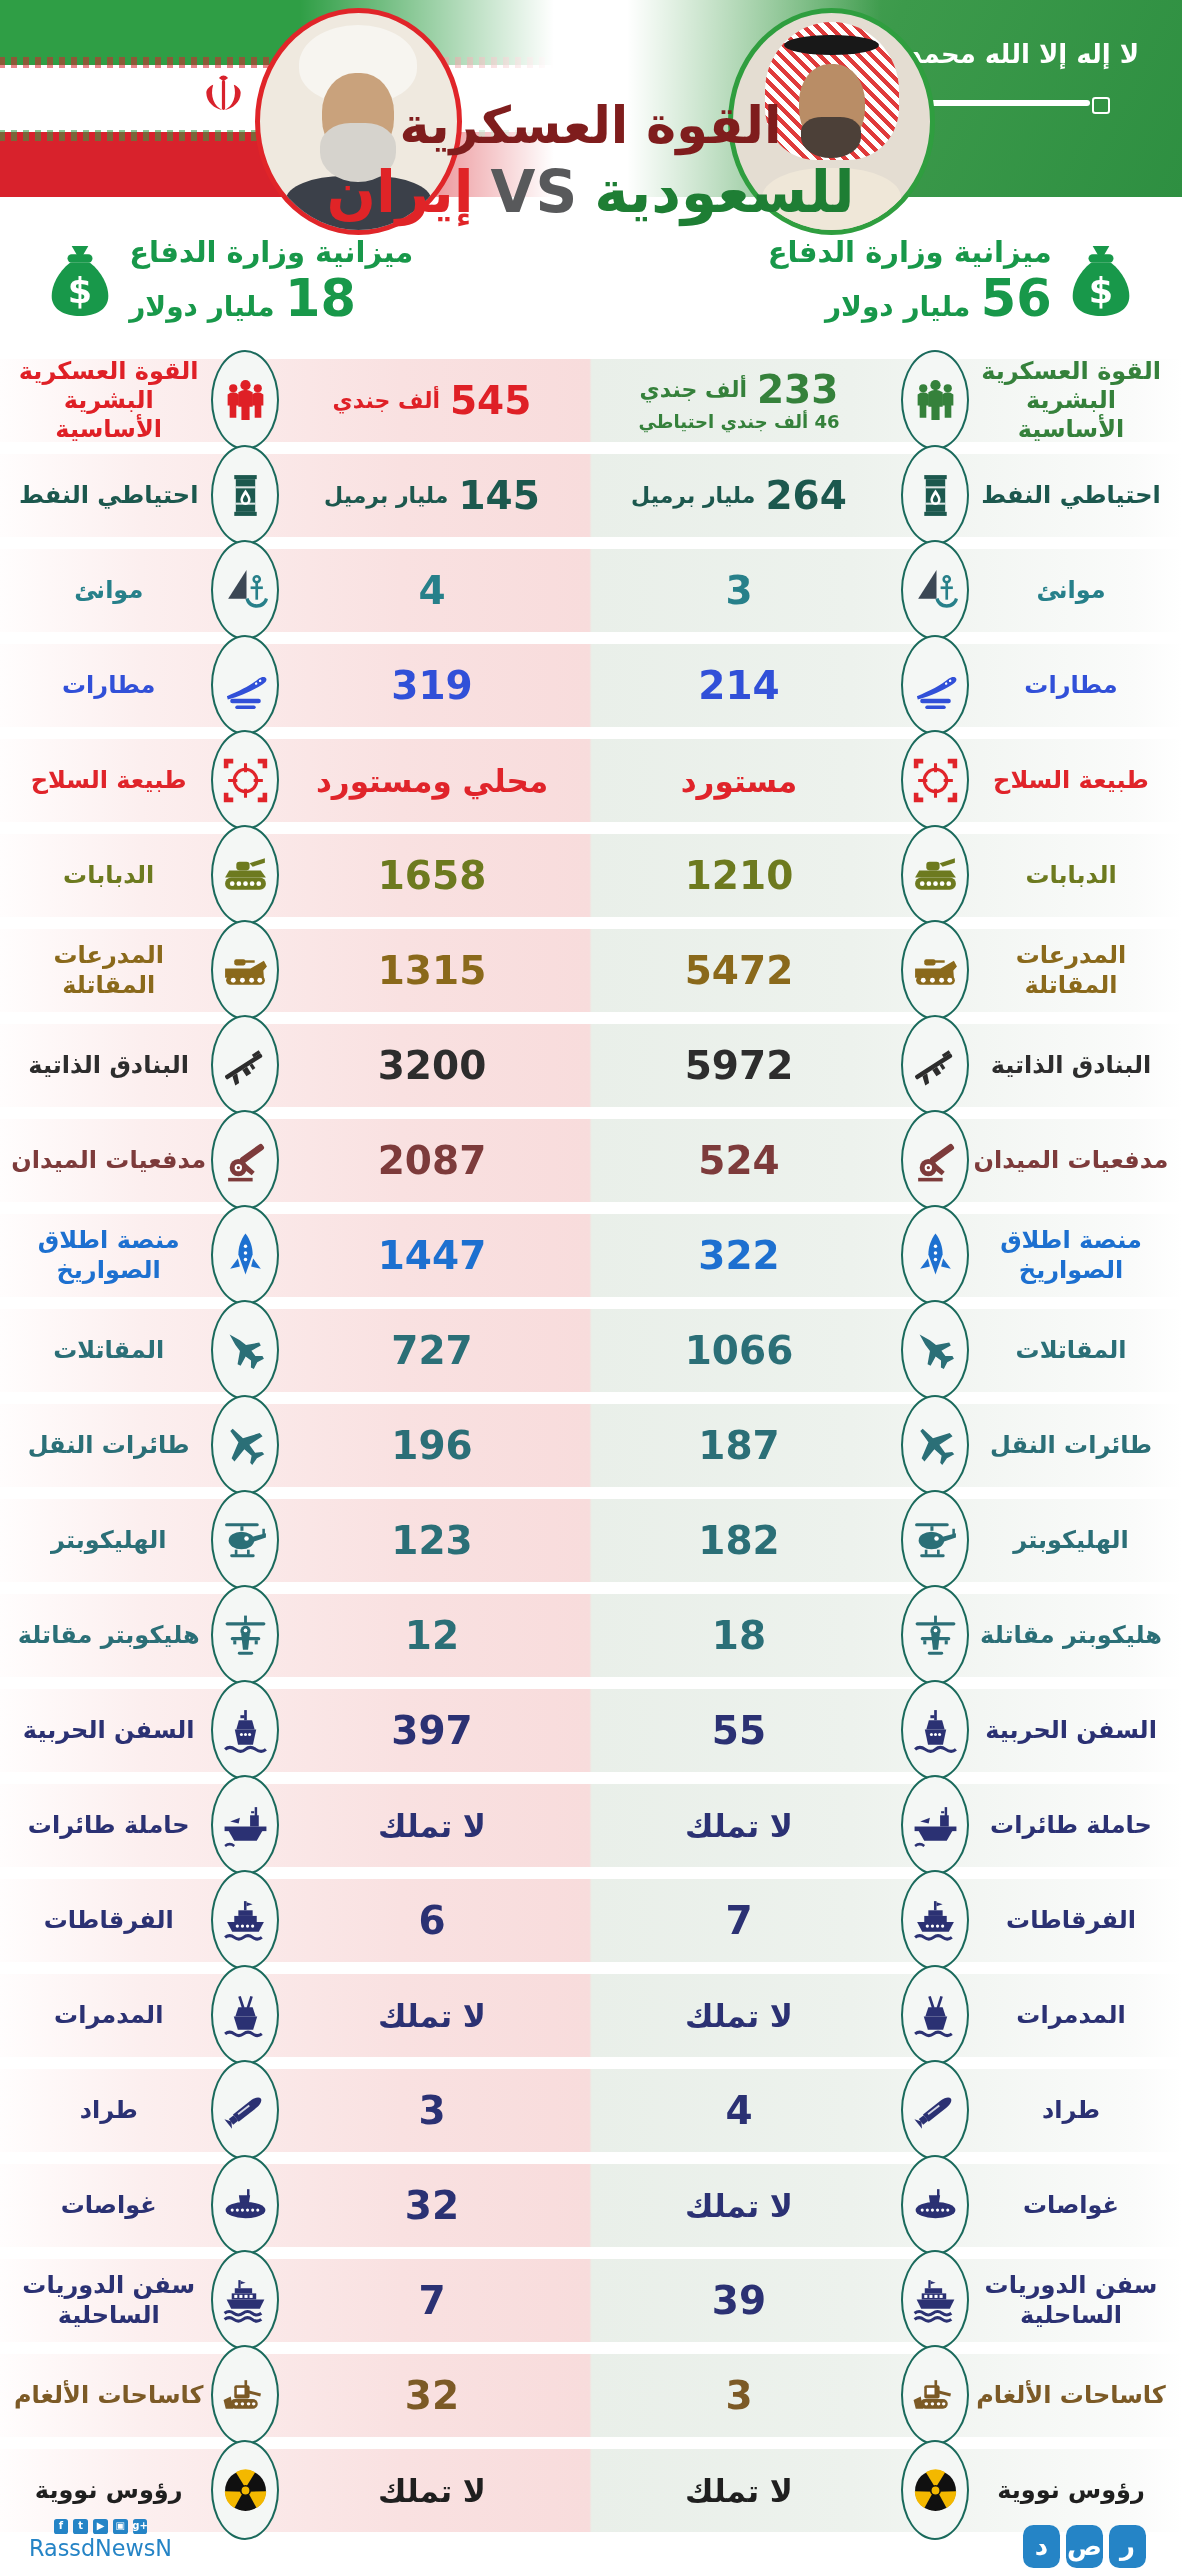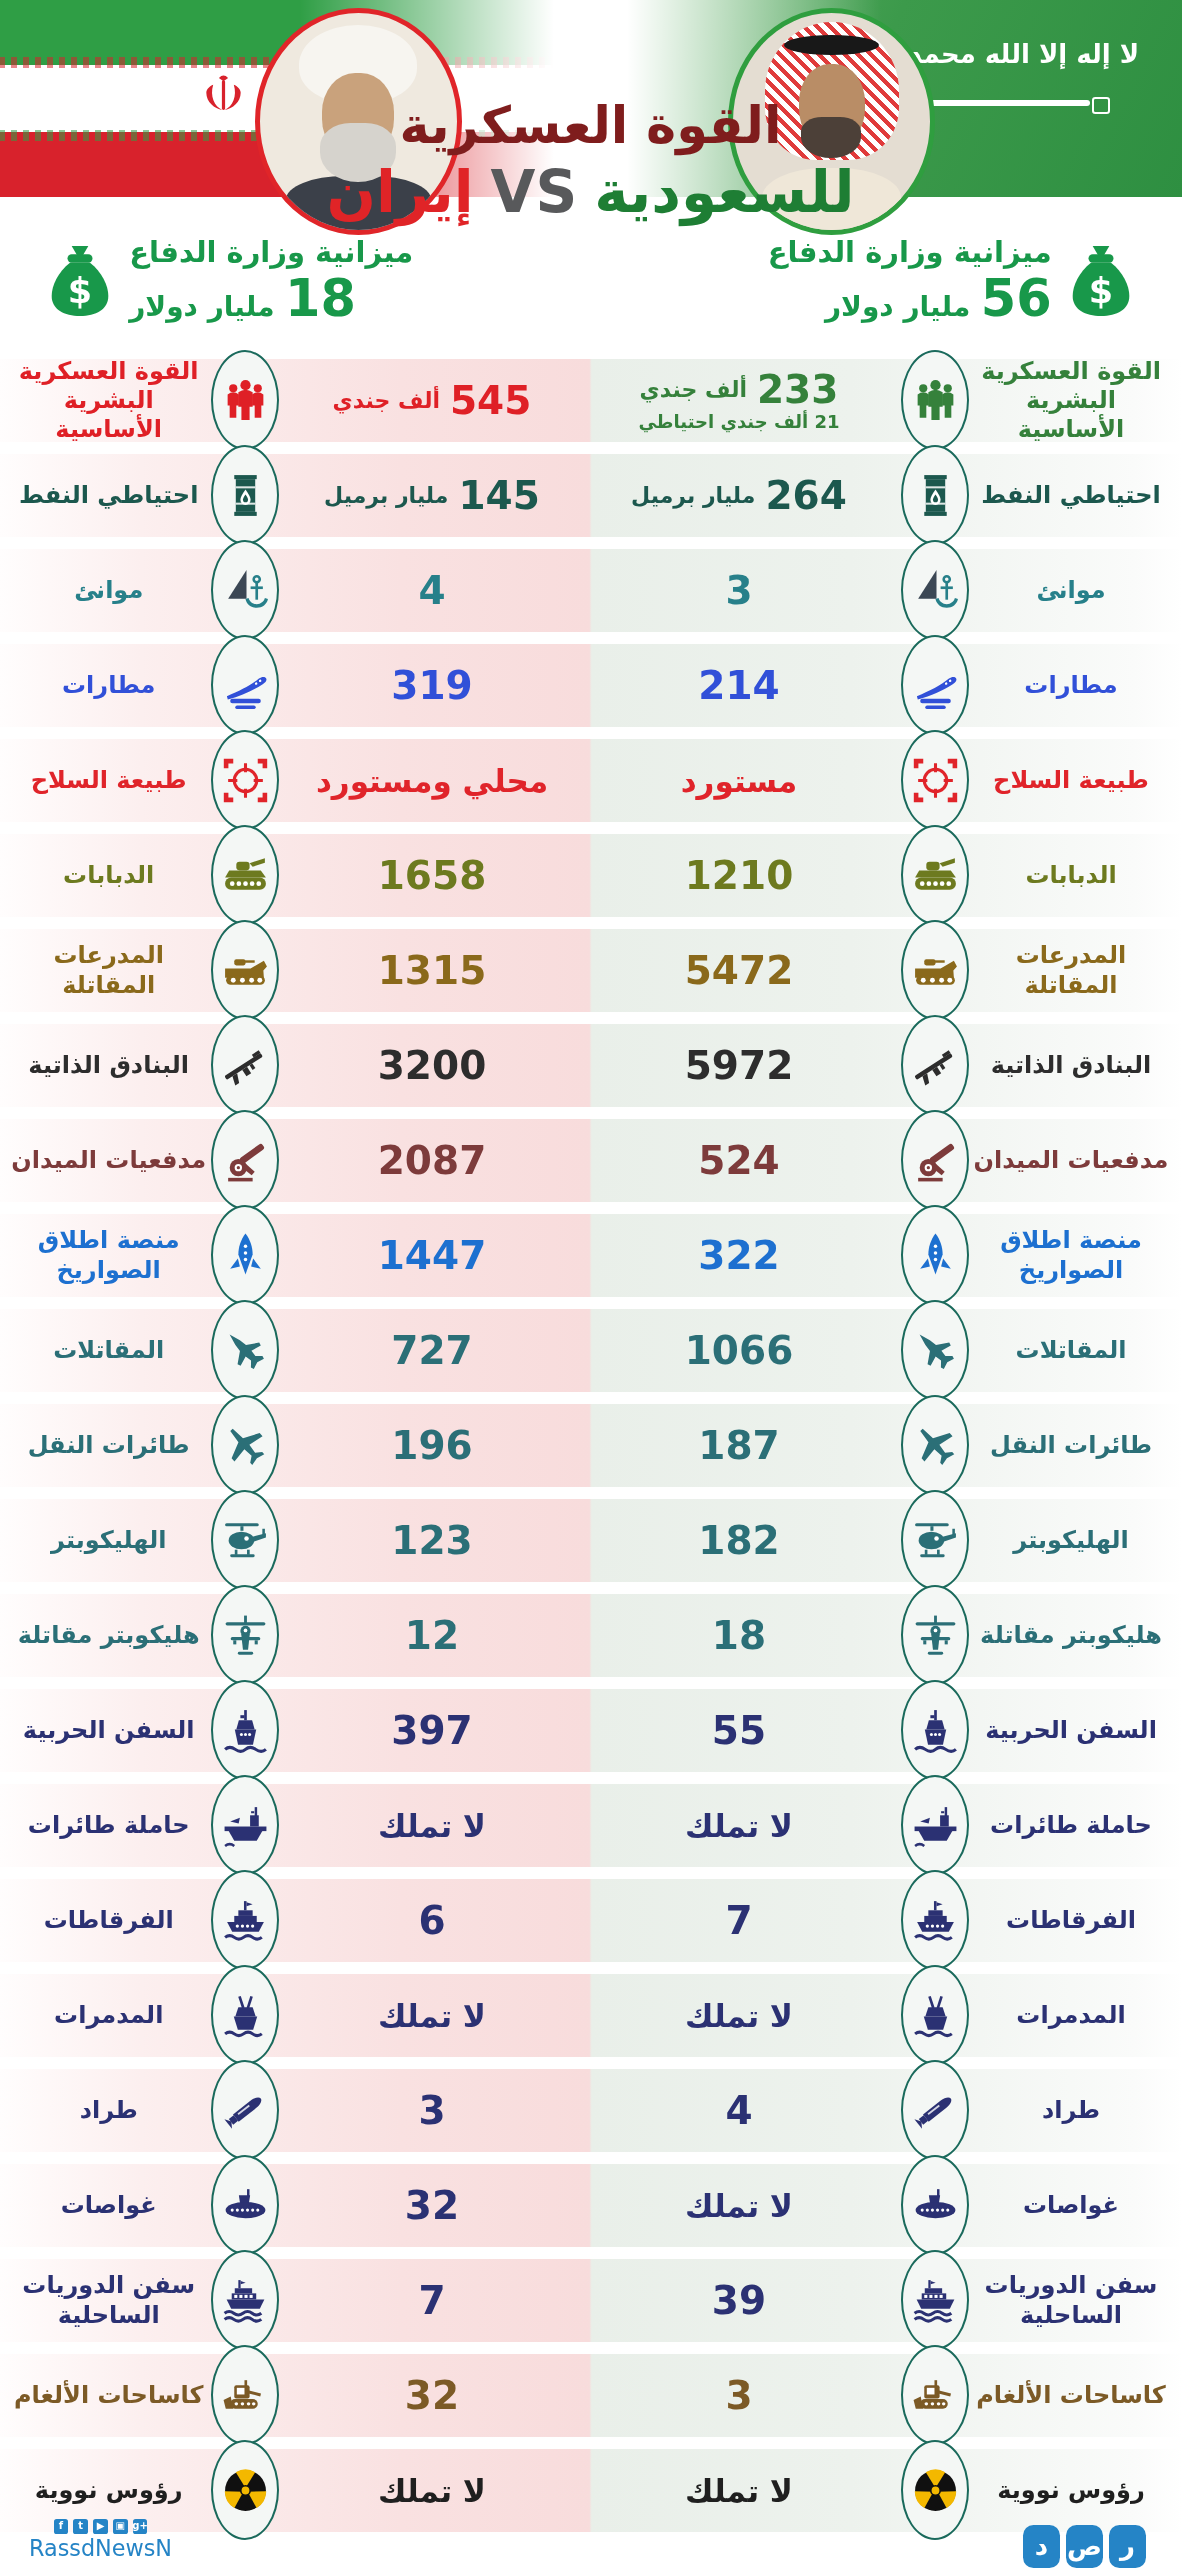--- a/index.html
+++ b/index.html
@@ -184,21 +184,21 @@
           <span class="main">
             <span class="num" style="color:#df2026">545</span>
             <span class="unit" style="color:#df2026">ألف جندي</span>
           </span>
         </div>
       <div class="value value-saudi">
           <span class="main">
             <span class="num" style="color:#35813b">233</span>
             <span class="unit" style="color:#35813b">ألف جندي</span>
           </span>
-          <span class="sub" style="color:#35813b">21 ألف جندي احتياطي</span>
+          <span class="sub" style="color:#35813b">46 ألف جندي احتياطي</span>
         </div>
       <div class="oval oval-saudi">
           <svg viewBox="0 0 48 48" fill="currentColor" style="color:#35813b">
             <circle cx="24" cy="9" r="5"></circle>
             <path d="M17 16q7-5 14 0v14h-3v13h-8V30h-3z"></path>
             <circle cx="12" cy="12" r="4"></circle>
             <path d="M6.5 18q5.5-4 11 0v11H15v12H8.5V29H6.5z"></path>
             <circle cx="36" cy="12" r="4"></circle>
             <path d="M30.5 18q5.5-4 11 0v11h-2v12H33V29h-2.5z"></path>
           </svg>

